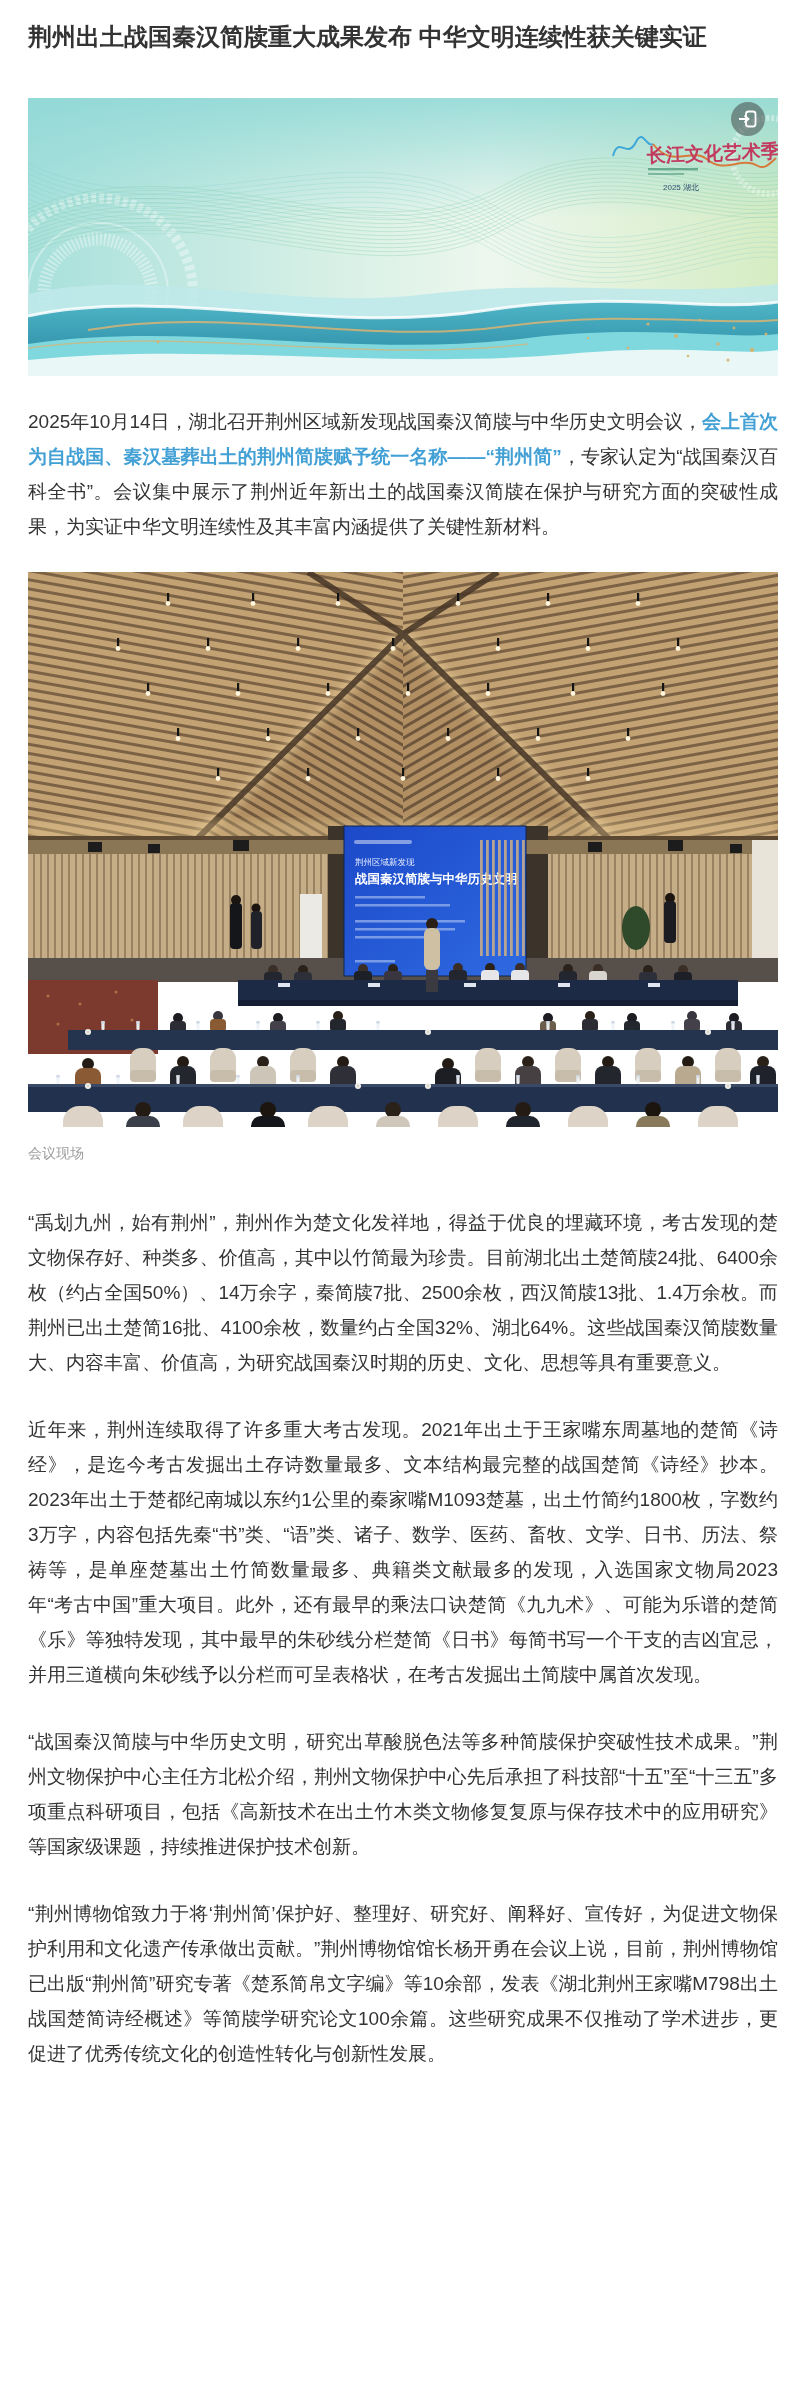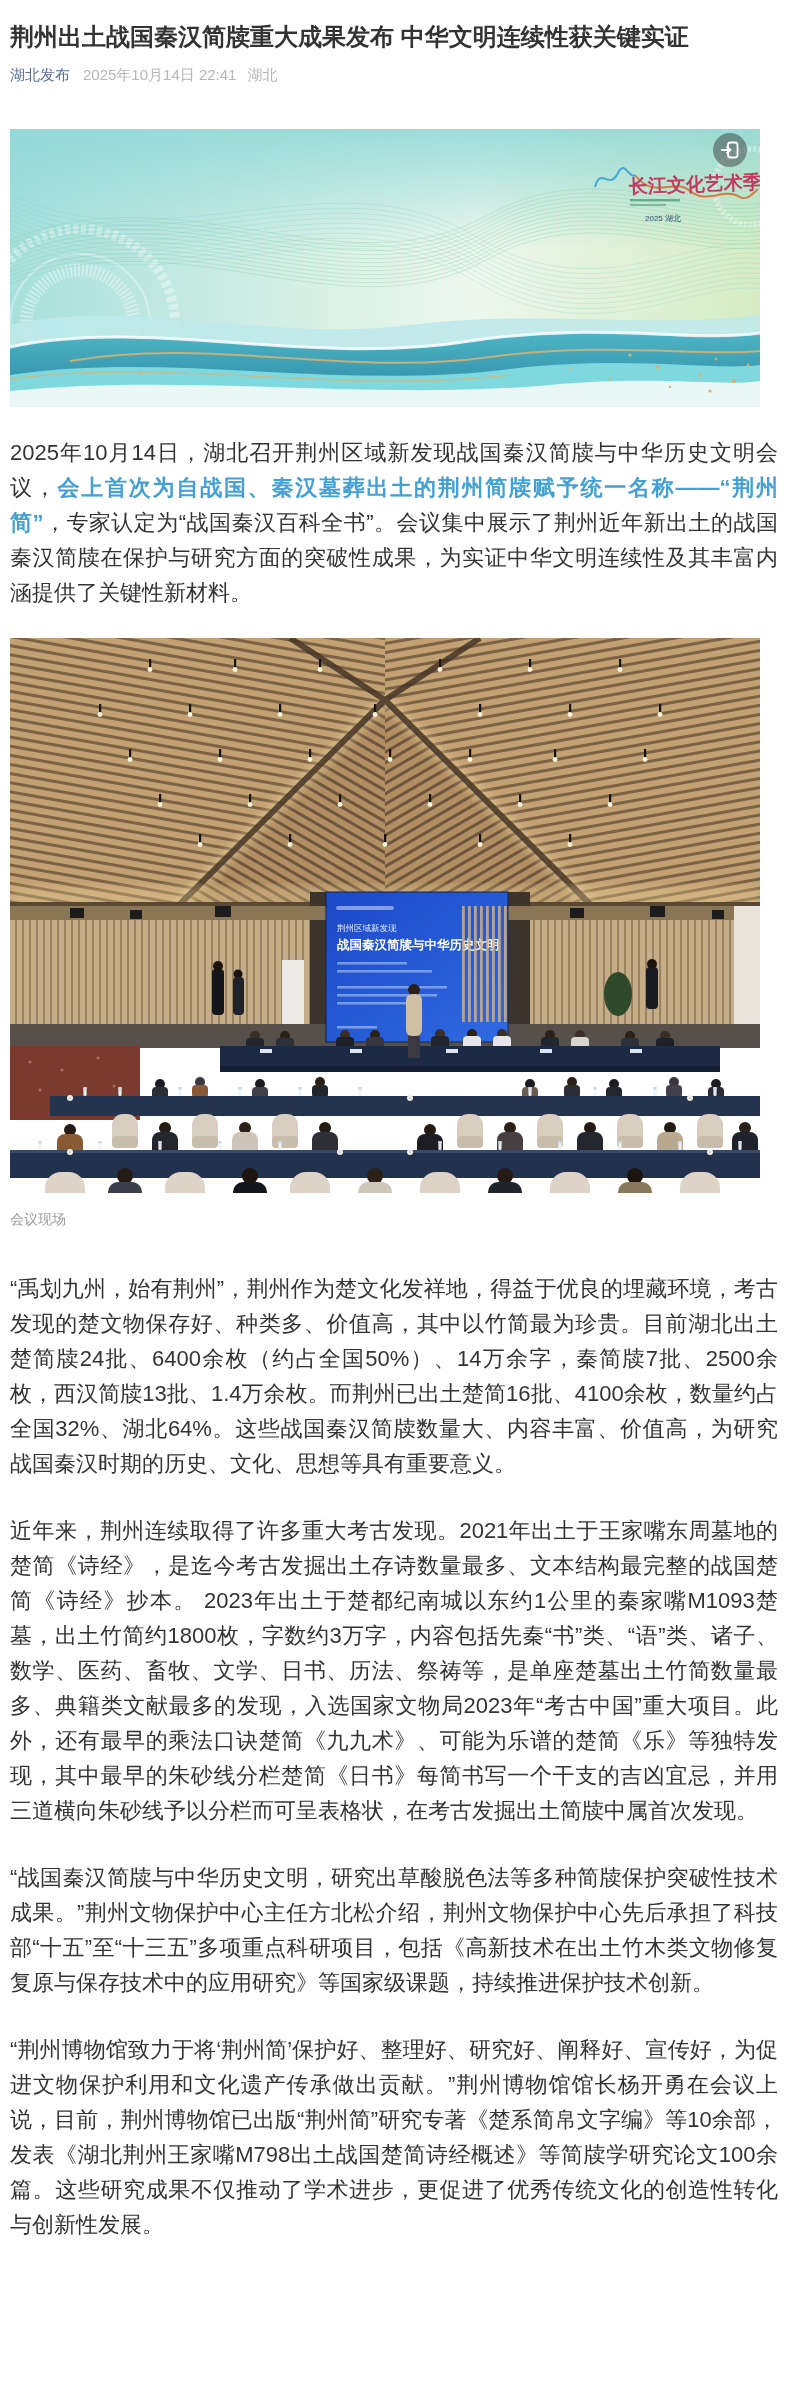--- a/index.html
+++ b/index.html
@@ -1,43 +1,38 @@
 <!DOCTYPE html>
 <html><head>
 <meta charset="utf-8">
 <style>
   html,body{margin:0;padding:0;background:#ffffff;}
   body{width:805px;font-family:"Liberation Sans","DejaVu Sans",sans-serif;color:#333;}
-  .article{width:805px;box-sizing:border-box;padding:16px 27px 44px 10px;background:#fff;}
+  .article{width:805px;box-sizing:border-box;padding:16px 27px 44px 28px;background:#fff;}
   .title{font-size:24px;line-height:1.4;font-weight:700;color:#333;margin:4px 0 0 0;}
   .byline{margin-top:12px;font-size:15px;display:flex;align-items:baseline;}
   .source{color:#5d6d97;text-decoration:none;cursor:pointer;}
   .date{color:#b6b6b6;margin-left:13px;}
   .region{color:#b6b6b6;margin-left:11px;}
   .banner{margin-top:44px;width:750px;height:278px;display:block;cursor:pointer;}
   .photo{margin-top:28px;width:750px;height:555px;display:block;cursor:pointer;}
   .caption{margin-top:17px;font-size:14px;color:#9c9c9c;line-height:1.4;}
-  p.body{font-size:22px;line-height:35px;text-align:justify;margin:32px 0 0 0;}
+  p.body{font-size:19px;line-height:35px;text-align:justify;margin:32px 0 0 0;}
   p.body.first{margin-top:28px;}
   p.body.after-caption{margin-top:42px;}
   .hl{color:#42a0d5;font-weight:700;}
   svg text{font-family:"Liberation Sans","DejaVu Sans",sans-serif;}
 </style>
 </head>
 <body>
 
 <div class="article">
 
   <h1 class="title">荆州出土战国秦汉简牍重大成果发布 中华文明连续性获关键实证</h1>
 
-  <div class="byline">
-    <a class="source">湖北发布</a>
-    <span class="date">2025年10月14日 22:41</span>
-    <span class="region">湖北</span>
-  </div>
 
   <svg class="banner" viewBox="0 0 750 278">
     <defs>
       <linearGradient id="bbg" x1="0" y1="0" x2="1" y2="0">
         <stop offset="0" stop-color="#a8e0dc"></stop>
           <stop offset="0.4" stop-color="#d7f0e6"></stop>
         <stop offset="0.62" stop-color="#edf7ee"></stop>
           <stop offset="1" stop-color="#d5ecc3"></stop>
       </linearGradient>
       <linearGradient id="btop" x1="0" y1="0" x2="0" y2="1">

